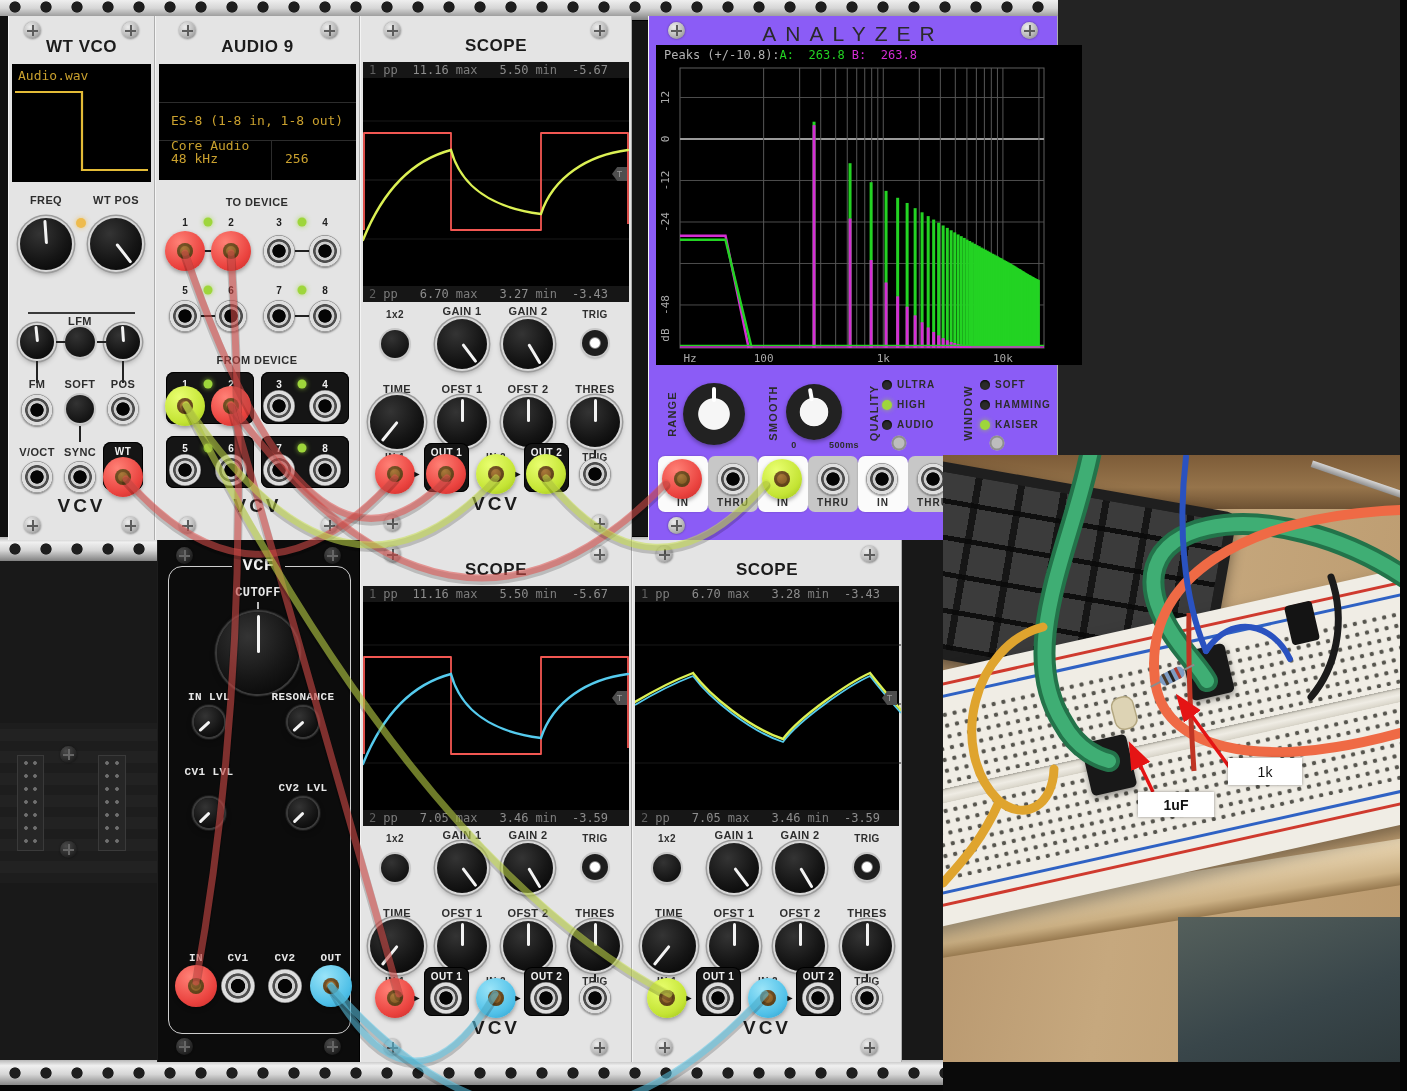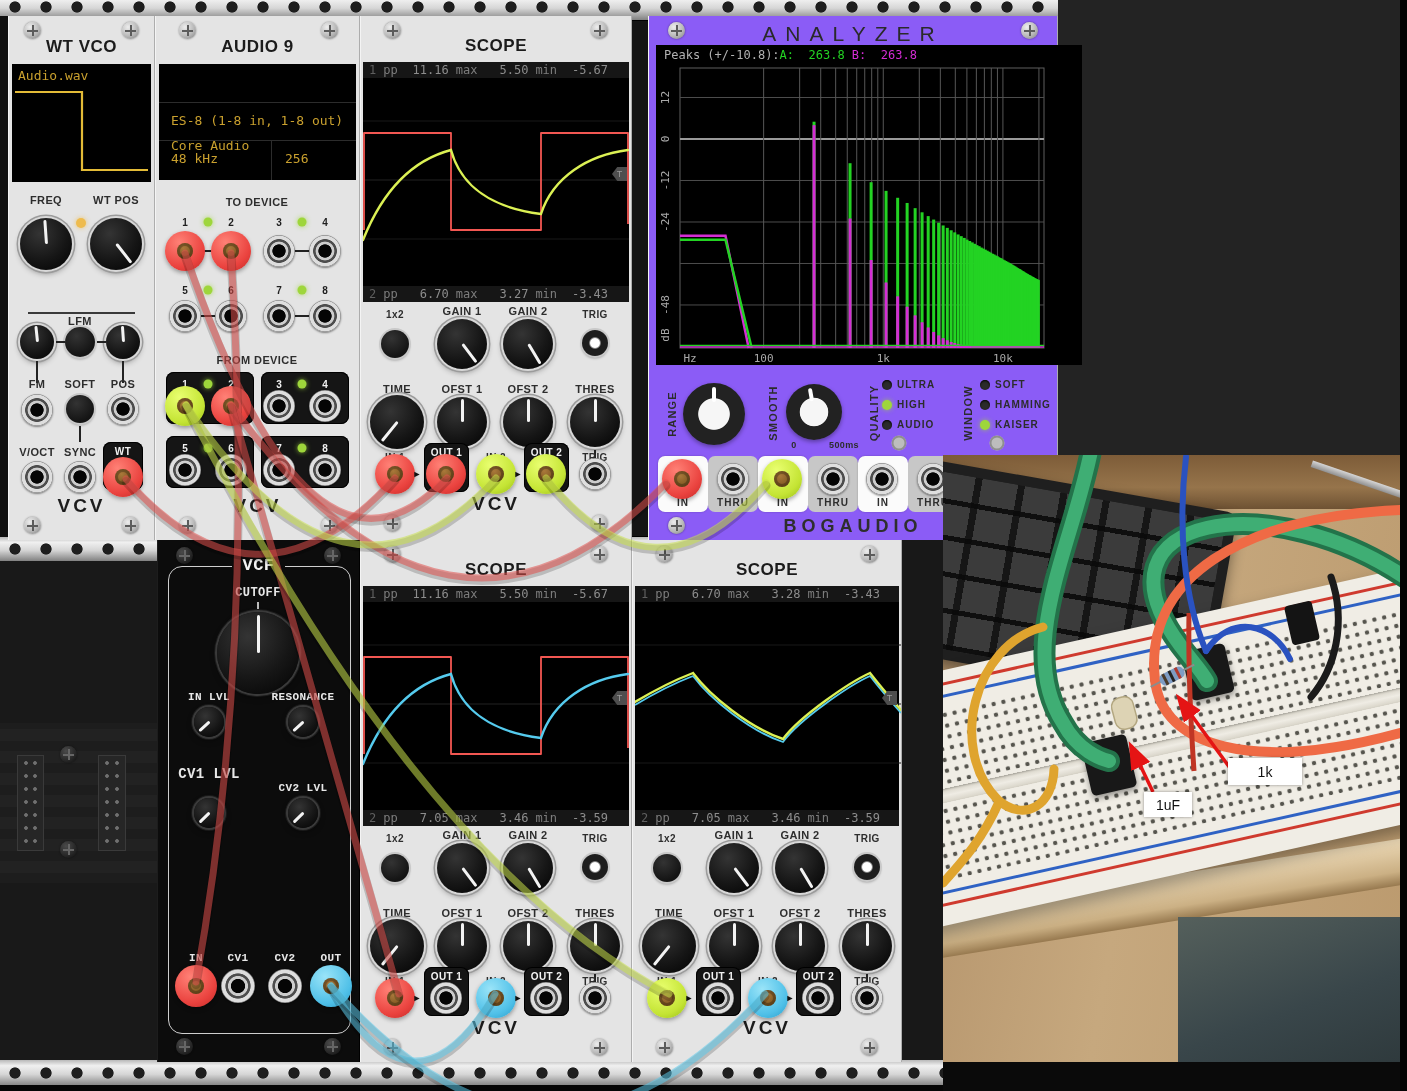--- a/index.html
+++ b/index.html
@@ -680,21 +680,20 @@
     <div class="port plugged" style="left:34px;top:463px;">
         <span class="plug red"></span>
       </div>
     <div class="port" style="left:85px;top:463px;"></div>
     <div class="port plugged" style="left:134px;top:463px;">
         <span class="plug lime"></span>
       </div>
     <div class="port" style="left:185px;top:463px;"></div>
     <div class="port" style="left:234px;top:463px;"></div>
     <div class="port" style="left:285px;top:463px;"></div>
-    <div class="abs" style="left:0;right:0;top:500px;text-align:center;font-weight:700;font-size:18px;letter-spacing:5px;color:#2e2e2e;">BOGAUDIO</div>
   <div class="led off" style="left: 239px; top: 369px; width: 10px; height: 10px;"></div>
       <div class="optlbl" style="left: 249px; top: 363px;">ULTRA</div>
       <div class="led on" style="left: 239px; top: 389px; width: 10px; height: 10px;"></div>
       <div class="optlbl" style="left: 249px; top: 383px;">HIGH</div>
       <div class="led off" style="left: 239px; top: 409px; width: 10px; height: 10px;"></div>
       <div class="optlbl" style="left: 249px; top: 403px;">AUDIO</div>
       <div class="led off" style="left: 337px; top: 369px; width: 10px; height: 10px;"></div>
       <div class="optlbl" style="left: 347px; top: 363px;">SOFT</div>
       <div class="led off" style="left: 337px; top: 389px; width: 10px; height: 10px;"></div>
       <div class="optlbl" style="left: 347px; top: 383px;">HAMMING</div>
@@ -716,21 +715,21 @@
         <span class="ptr"></span>
       </div>
     <div class="lbl" style="left:52px;top:151px;color:#e8e8e8;font-family:'Liberation Mono',monospace;font-weight:700;font-size:11px;">IN LVL</div>
     <div class="lbl" style="left:146px;top:151px;color:#e8e8e8;font-family:'Liberation Mono',monospace;font-weight:700;font-size:11px;">RESONANCE</div>
     <div class="knob ondark" style="left:52px;top:182px;width:30px;height:30px;">
         <span class="ptr" style="transform:rotate(228deg)"></span>
       </div>
     <div class="knob ondark" style="left:146px;top:182px;width:30px;height:30px;">
         <span class="ptr" style="transform:rotate(228deg)"></span>
       </div>
-    <div class="lbl" style="left:52px;top:226px;color:#e8e8e8;font-family:'Liberation Mono',monospace;font-weight:700;font-size:14px;">CV1 LVL</div>
+    <div class="lbl" style="left:52px;top:226px;color:#e8e8e8;font-family:'Liberation Mono',monospace;font-weight:700;font-size:11px;">CV1 LVL</div>
     <div class="lbl" style="left:146px;top:242px;color:#e8e8e8;font-family:'Liberation Mono',monospace;font-weight:700;font-size:11px;">CV2 LVL</div>
     <div class="knob ondark" style="left:52px;top:273px;width:30px;height:30px;">
         <span class="ptr" style="transform:rotate(226deg)"></span>
       </div>
     <div class="knob ondark" style="left:146px;top:273px;width:30px;height:30px;">
         <span class="ptr" style="transform:rotate(226deg)"></span>
       </div>
     <div class="lbl" style="left:39px;top:412px;color:#e8e8e8;font-family:'Liberation Mono',monospace;font-weight:700;font-size:11px;">IN</div>
     <div class="lbl" style="left:81px;top:412px;color:#e8e8e8;font-family:'Liberation Mono',monospace;font-weight:700;font-size:11px;">CV1</div>
     <div class="lbl" style="left:128px;top:412px;color:#e8e8e8;font-family:'Liberation Mono',monospace;font-weight:700;font-size:11px;">CV2</div>
@@ -812,18 +811,18 @@
         <rect x="227" y="215" width="3" height="12" fill="#222"></rect>
         <rect x="234" y="215" width="3" height="12" fill="#b03a2e"></rect>
       </g>
       <g transform="rotate(-15 181 257)">
         <rect x="170" y="242" width="22" height="32" rx="9" fill="#ddd3b4" stroke="#b3a781" stroke-width="1.5"></rect>
       </g>
       <line x1="287" y1="313" x2="236" y2="243" stroke="#e51414" stroke-width="3.5" marker-end="url(#ah)"></line>
       <line x1="210" y1="337" x2="188" y2="291" stroke="#e51414" stroke-width="3.5" marker-end="url(#ah)"></line>
     </svg>
     <div class="photo-label" style="left:285px;top:303px;width:74px;height:27px;">1k</div>
-    <div class="photo-label" style="left:201px;top:337px;width:48px;height:25px;">1uF</div>
+    <div class="photo-label" style="left:195px;top:337px;width:76px;height:25px;font-weight:bold;">1uF</div>
   </div>
 
   <div class="abs" style="left:1400px;top:0;width:7px;height:1091px;background:#030303;z-index:60;"></div>
   <div class="abs" style="left:943px;top:1062px;width:464px;height:29px;background:#0a0a0a;z-index:55;"></div>
 </div>
 
 </body></html>

